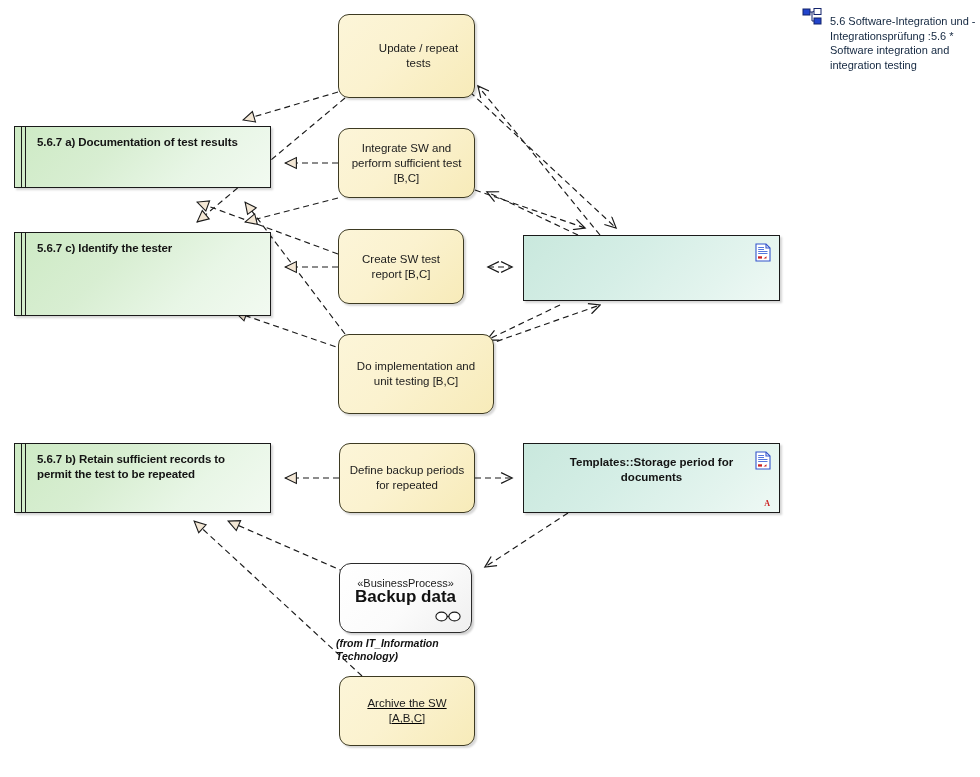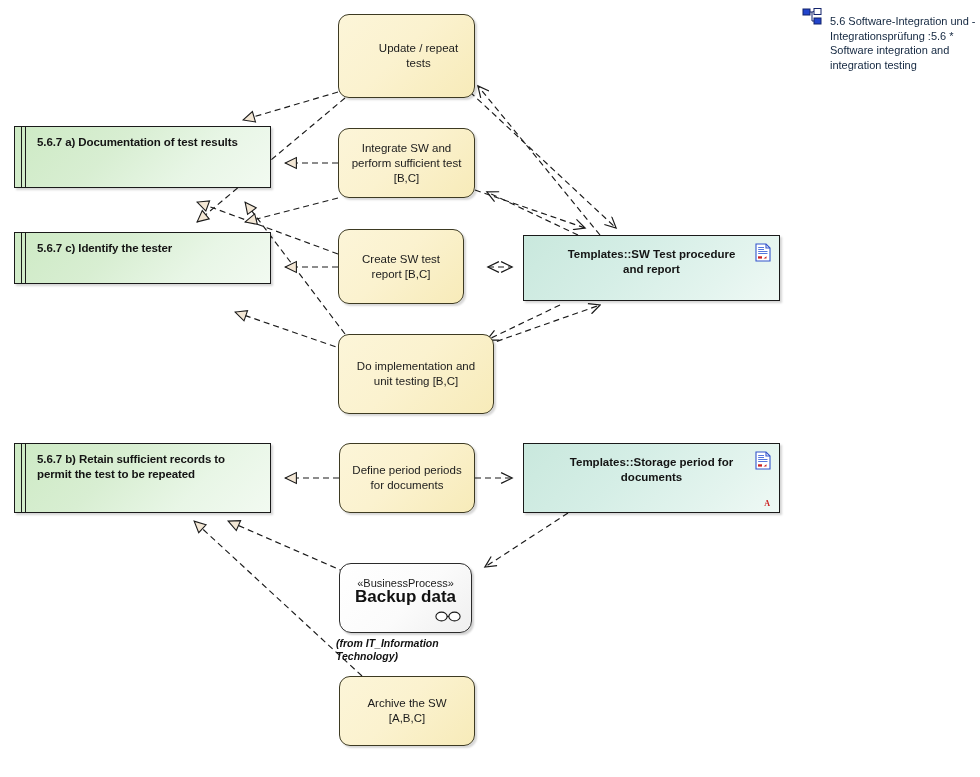--- a/index.html
+++ b/index.html
@@ -248,21 +248,21 @@
     </svg>
     <div class="title-text">5.6 Software-Integration und -Integrationsprüfung :5.6 * Software integration and integration testing</div>
   </div>
 
   <div class="node req" style="left:14px; top:126px; width:257px; height:62px;">
     <span class="bar bar1"></span>
     <span class="bar bar2"></span>
     <div class="req-label">5.6.7 a) Documentation of test results</div>
   </div>
 
-  <div class="node req" style="left:14px; top:232px; width:257px; height:52px;">
+  <div class="node req" style="left:14px; top:232px; width:257px; height:84px;">
     <span class="bar bar1"></span>
     <span class="bar bar2"></span>
     <div class="req-label">5.6.7 c) Identify the tester</div>
   </div>
 
   <div class="node req" style="left:14px; top:443px; width:257px; height:70px;">
     <span class="bar bar1"></span>
     <span class="bar bar2"></span>
     <div class="req-label">5.6.7 b) Retain sufficient records to permit the test to be repeated</div>
   </div>
@@ -277,29 +277,28 @@
 
   <div class="node act" style="left:338px; top:229px; width:126px; height:75px;">
     <div class="act-label">Create SW test report [B,C]</div>
   </div>
 
   <div class="node act" style="left:338px; top:334px; width:156px; height:80px;">
     <div class="act-label">Do implementation and unit testing [B,C]</div>
   </div>
 
   <div class="node act" style="left:339px; top:443px; width:136px; height:70px;">
-    <div class="act-label">Define period periods for documents</div>
-  </div>
-
-  <div class="node act" style="left:339px; top:676px; width:136px; height:70px;">
+    <div class="act-label">Define backup periods for repeated</div>
+  </div>
+
+  <div class="node act" style="left:339px; top:676px; width:136px; height:70px;text-decoration:underline;">
     <div class="act-label">Archive the SW [A,B,C]</div>
   </div>
 
   <div class="node tpl" style="left:523px; top:235px; width:257px; height:66px;">
-    <div class="tpl-label">Templates::SW Test procedure and report</div>
     <svg class="doc-icon" viewBox="0 0 16 19">
       <path d="M1,1 L11,1 L15,5 L15,18 L1,18 Z" fill="#ffffff" stroke="#3355cc" stroke-width="1.1"></path>
       <path d="M11,1 L11,5 L15,5" fill="none" stroke="#3355cc" stroke-width="1.1"></path>
       <g stroke="#5577dd" stroke-width="1">
         <line x1="3.2" y1="4.5" x2="9" y2="4.5"></line>
         <line x1="3.2" y1="6.5" x2="9" y2="6.5"></line>
         <line x1="3.2" y1="8.5" x2="12.5" y2="8.5"></line>
         <line x1="3.2" y1="10.5" x2="12.5" y2="10.5"></line>
       </g>
       <path d="M8.5,15.5 L11.5,15.5 L11.5,13.2 Z" fill="#cc2222"></path>

